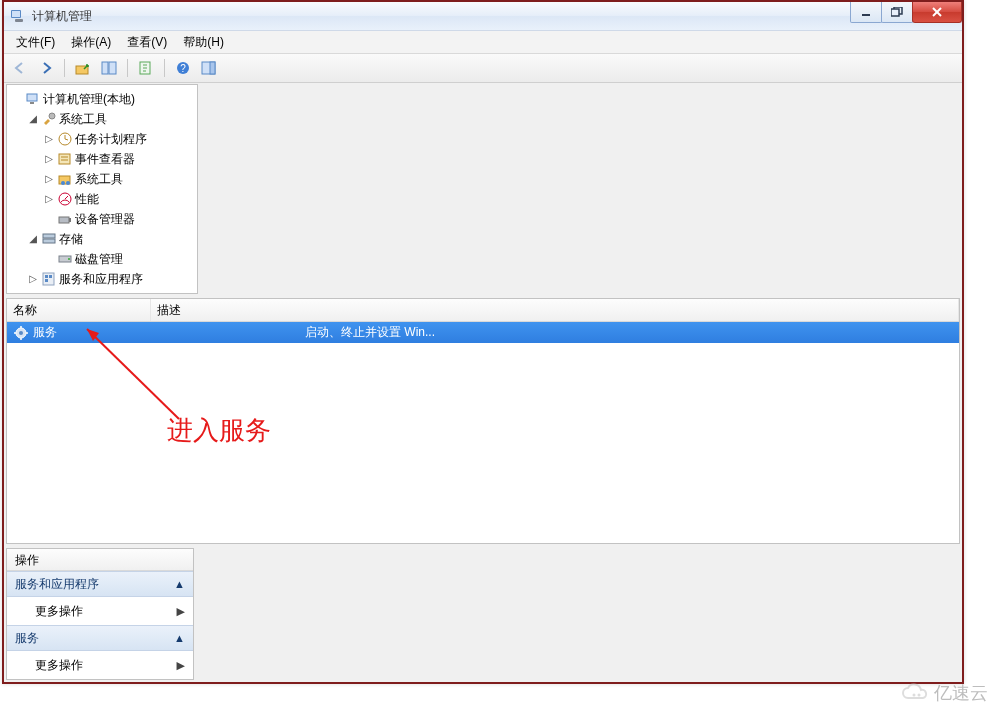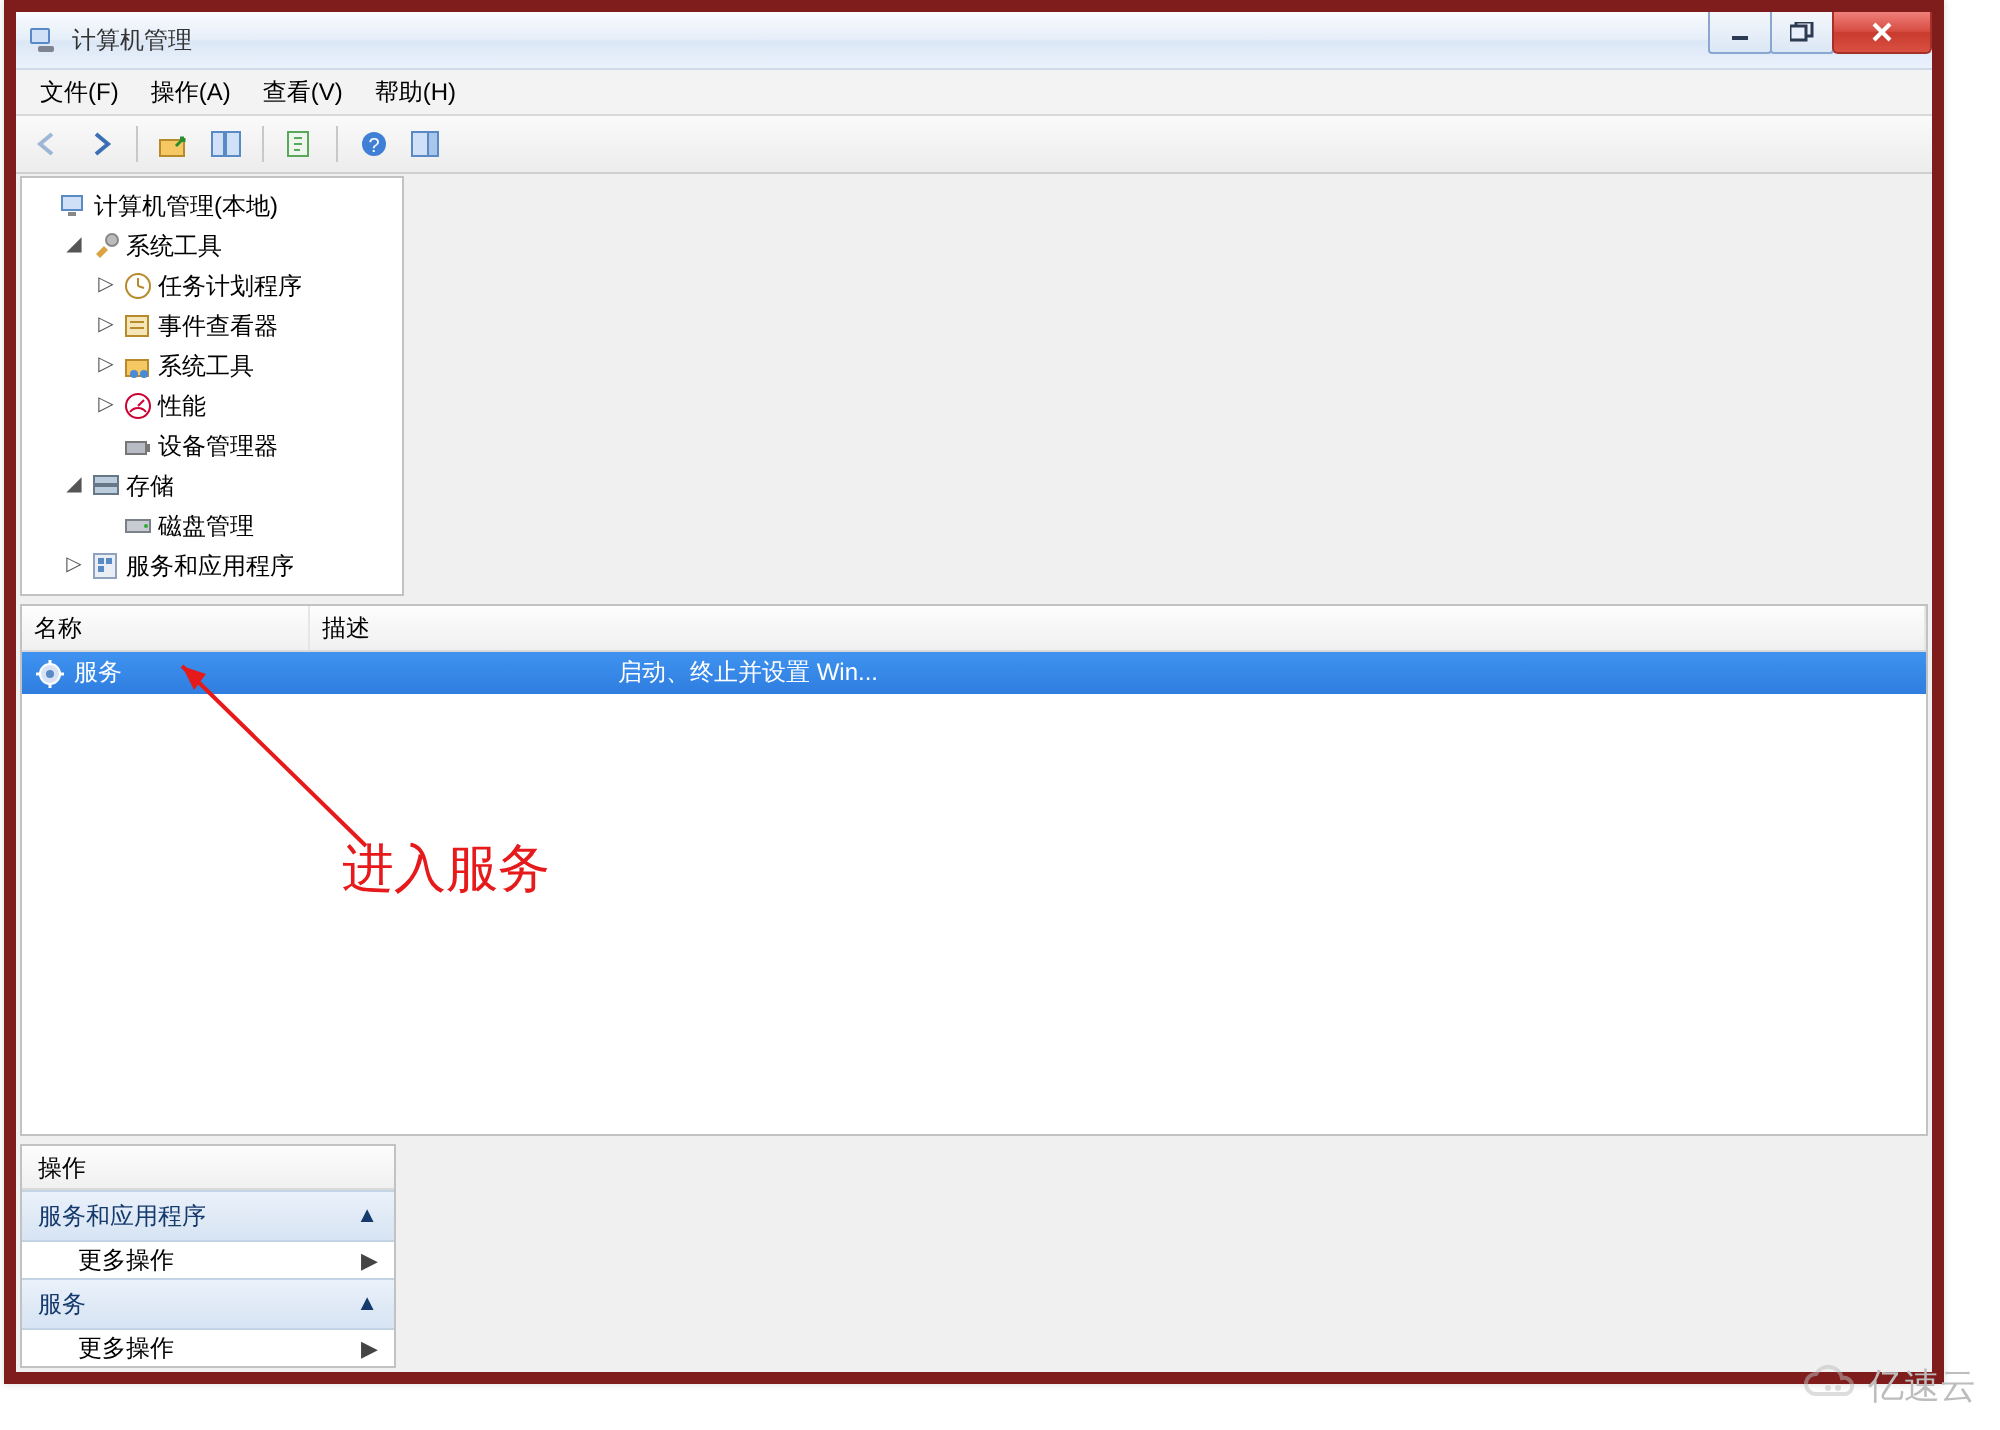--- a/index.html
+++ b/index.html
@@ -12,21 +12,21 @@
     font-size: 12px;
     background: #fff;
     color: #000;
   }
   .window {
     position: absolute;
     left: 2px;
     top: 0;
     width: 958px;
     height: 680px;
-    border: 6px solid #7f1d1d;
+    border: 2px solid #7f1d1d;
     background: #f0f0f0;
     box-shadow: 0 0 4px rgba(0,0,0,.15);
   }
   
   .titlebar {
     height: 28px;
     background: linear-gradient(to bottom, #f9fbfd, #e6eef9 48%, #dce7f6 52%, #e9f1fb);
     border-bottom: 1px solid #cfd9e8;
     display: flex;
     align-items: center;
@@ -185,21 +185,21 @@
     background: linear-gradient(to bottom,#eaf1fa,#d7e4f3);
     border-top:1px solid #c5d3e7;
     border-bottom:1px solid #c5d3e7;
     height: 24px;
     display:flex; align-items:center; justify-content:space-between;
     padding: 0 8px;
     color:#153a6d;
   }
   .action-section-title .arrow-up { color:#153a6d; font-size:11px; }
   .action-link {
-    height: 18px;
+    height: 28px;
     display:flex; align-items:center; justify-content:space-between;
     padding: 0 8px 0 28px;
     color:#000;
     cursor: default;
   }
   .action-link .chev {
     font-size: 11px; color:#444;
   }
 
   
@@ -214,21 +214,21 @@
     position:absolute;
     left: 56px; top: 20px;
     pointer-events:none;
   }
   .annotation-arrow line { stroke:#e61a1a; stroke-width:2; }
   .annotation-arrow polygon { fill:#e61a1a; }
 
   
   .watermark {
     position:absolute; right:12px; bottom:10px;
-    display:flex; align-items:flex-start; gap:4px;
+    display:flex; align-items:center; gap:4px;
     color:#bdbdbd;
     font-family: "Microsoft YaHei", sans-serif;
     font-size: 18px;
   }
   .watermark svg { opacity:.5; }
 </style>
 </head>
 <body>
 
 <div class="window">

